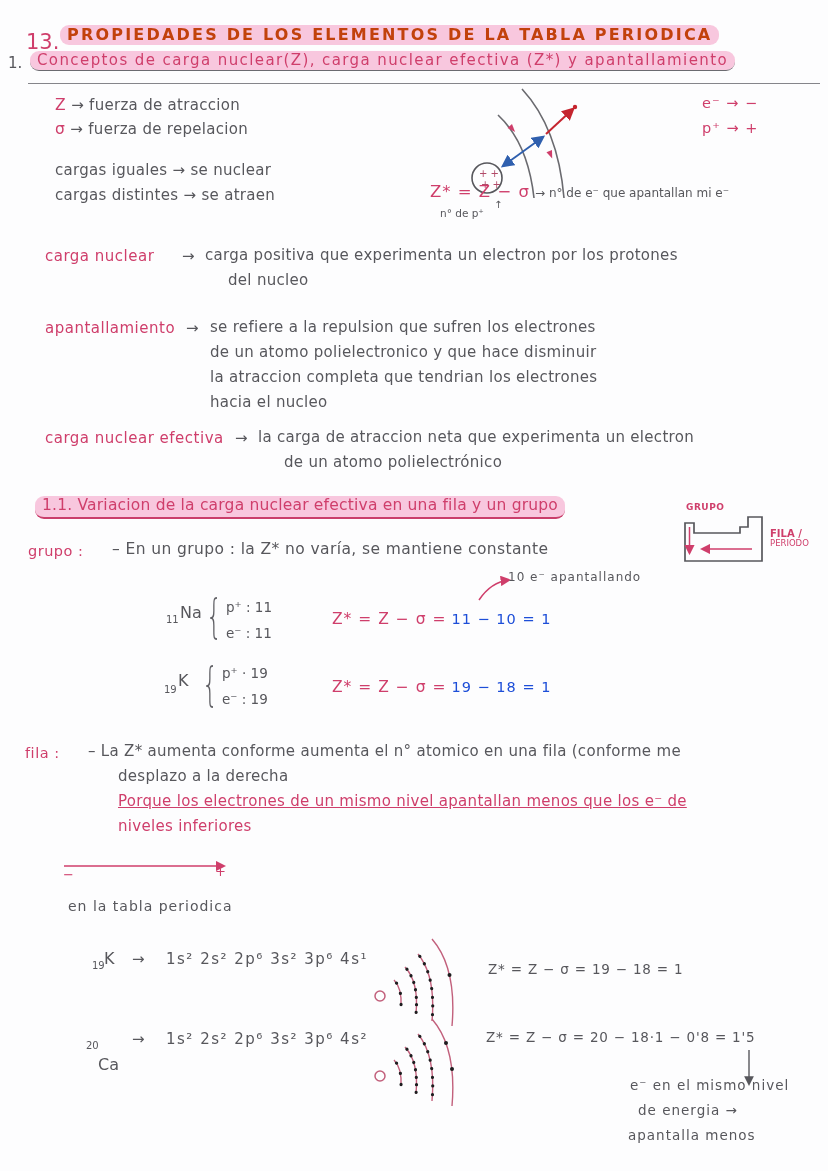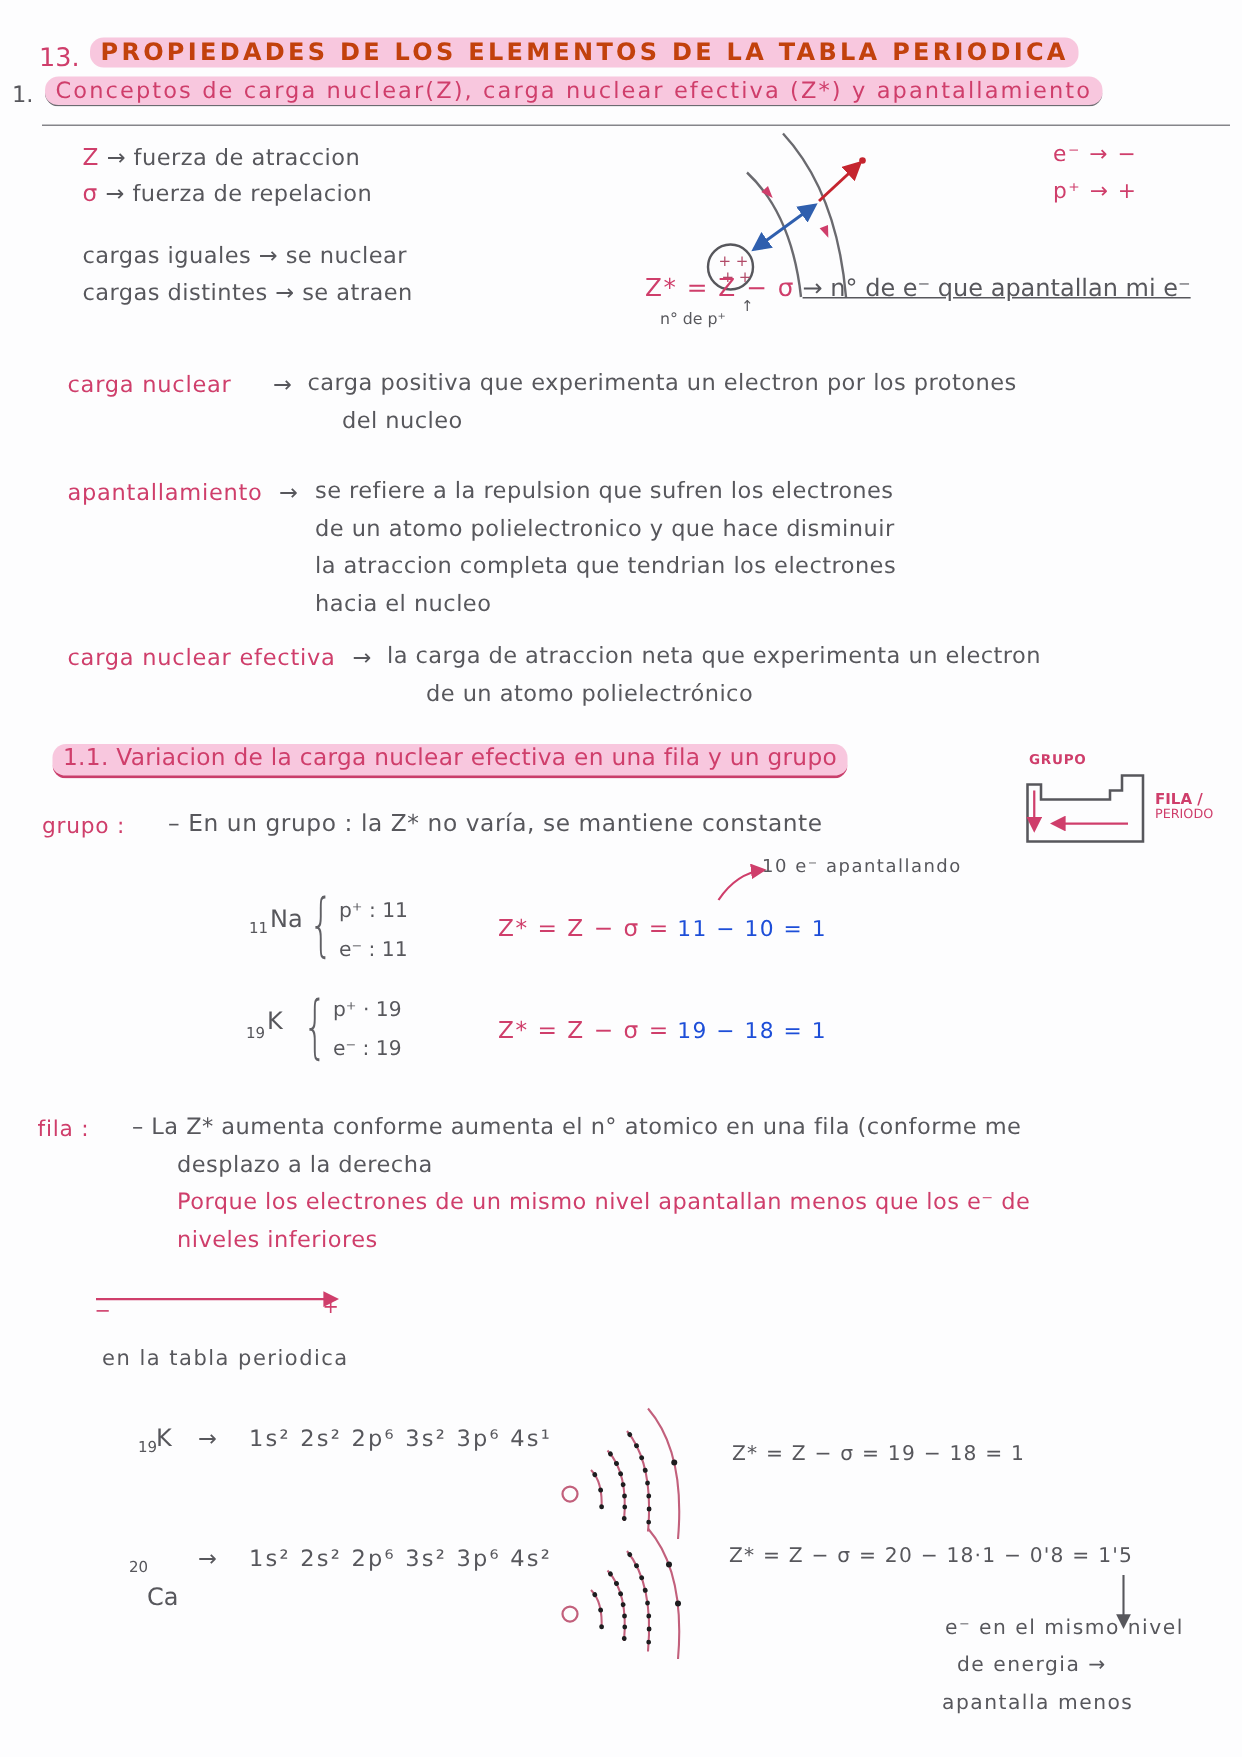--- a/index.html
+++ b/index.html
@@ -22,21 +22,21 @@
   .sub{font-size:10px;}
   .eqpink{font-size:15.5px;color:#cf3e6b;letter-spacing:1px;}
   .eqgray{font-size:14.5px;color:#1d4ed8;letter-spacing:1px;}
   .brace{font-size:46px;font-weight:100;color:#606065;transform:scaleX(0.55);transform-origin:left center;}
   .cfg{font-size:15px;letter-spacing:1.5px;}
   .rule{position:absolute;border-top:1.6px solid #85858a;}
 </style>
 </head>
 <body>
 
-<span class="t pink" style="left:26px;top:30px;font-size:17px;">13.</span>
+<span class="t pink" style="left:26px;top:30px;font-size:21px;">13.</span>
 <span class="t title hl" style="left:60px;top:25px;">PROPIEDADES DE LOS ELEMENTOS DE LA TABLA PERIODICA</span>
 
 <span class="t ink" style="left:8px;top:55px;font-size:15px;">1.</span>
 <span class="t subtitle hl" style="left:30px;top:51px;">Conceptos de carga nuclear(Z), carga nuclear efectiva (Z*) y apantallamiento</span>
 <div class="rule" style="left:28px;top:83px;width:792px;"></div>
 
 <span class="t" style="left:55px;top:96px;">
   <span class="pink body16">Z</span>
   <span class="ink body15">→  fuerza de atraccion</span>
 </span>
@@ -72,21 +72,21 @@
   <circle cx="107" cy="19" r="2.2" fill="#c5252f"></circle>
   <polygon points="0,0 8,3 0,6" fill="#cf3e6b" transform="translate(44,36) rotate(48)"></polygon>
   <polygon points="0,0 8,3 0,6" fill="#cf3e6b" transform="translate(84,62) rotate(68)"></polygon>
 </svg>
 
 <span class="t pink" style="left:702px;top:95px;font-size:14.5px;letter-spacing:1px;">e⁻ → −</span>
 <span class="t pink" style="left:702px;top:120px;font-size:14.5px;letter-spacing:1px;">p⁺ → +</span>
 
 <span class="t" style="left:430px;top:183px;">
   <span class="eqpink" style="font-size:16.5px;">Z*  =  Z − σ</span>
-  <span class="ink" style="font-size:16px;text-decoration:underline;">→  n° de e⁻ que apantallan mi e⁻</span>
+  <span class="ink" style="font-size:12px;">→  n° de e⁻ que apantallan mi e⁻</span>
 </span>
 <span class="t ink" style="left:494px;top:199px;font-size:10px;">↑</span>
 <span class="t ink" style="left:440px;top:207px;font-size:10.5px;">n° de p⁺</span>
 
 <span class="t term" style="left:45px;top:248px;">carga nuclear</span>
 <span class="t ink body15" style="left:182px;top:248px;">→</span>
 <span class="t ink body15" style="left:205px;top:247px;">carga positiva que experimenta un electron  por los protones</span>
 <span class="t ink body15" style="left:228px;top:272px;">del nucleo</span>
 
 <span class="t term" style="left:45px;top:320px;">apantallamiento</span>
@@ -135,21 +135,21 @@
 <span class="t ink" style="left:222px;top:666px;font-size:13.5px;">p⁺ · 19</span>
 <span class="t ink" style="left:222px;top:692px;font-size:13.5px;">e⁻ : 19</span>
 <span class="t" style="left:332px;top:678px;">
   <span class="eqpink">Z*  =  Z − σ   =</span>
   <span class="eqgray">19 − 18 = 1</span>
 </span>
 
 <span class="t pink" style="left:25px;top:745px;font-size:14.5px;letter-spacing:0.5px;">fila :</span>
 <span class="t ink body15" style="left:88px;top:743px;">– La Z* aumenta conforme aumenta el n° atomico en una fila (conforme me</span>
 <span class="t ink body15" style="left:118px;top:768px;">desplazo a la derecha</span>
-<span class="t pink body15" style="left:118px;top:793px;">Porque los electrones de un mismo nivel apantallan menos  que los e⁻ de</span>
+<span class="t pink body15" style="left:118px;top:793px;text-decoration:underline;">Porque los electrones de un mismo nivel apantallan menos  que los e⁻ de</span>
 <span class="t pink body15" style="left:118px;top:818px;">niveles inferiores</span>
 
 <svg class="t" style="left:62px;top:858px;" width="170" height="14" viewBox="0 0 170 14">
   <line x1="2" y1="8" x2="162" y2="8" stroke="#cf3e6b" stroke-width="1.5" marker-end="url(#mpink)"></line>
 </svg>
 <span class="t pink" style="left:63px;top:868px;font-size:13px;">−</span>
 <span class="t pink" style="left:215px;top:865px;font-size:13px;">+</span>
 <span class="t ink" style="left:68px;top:898px;font-size:14px;letter-spacing:1px;">en la tabla periodica</span>
 
 <span class="t ink sub" style="left:92px;top:960px;">19</span>

